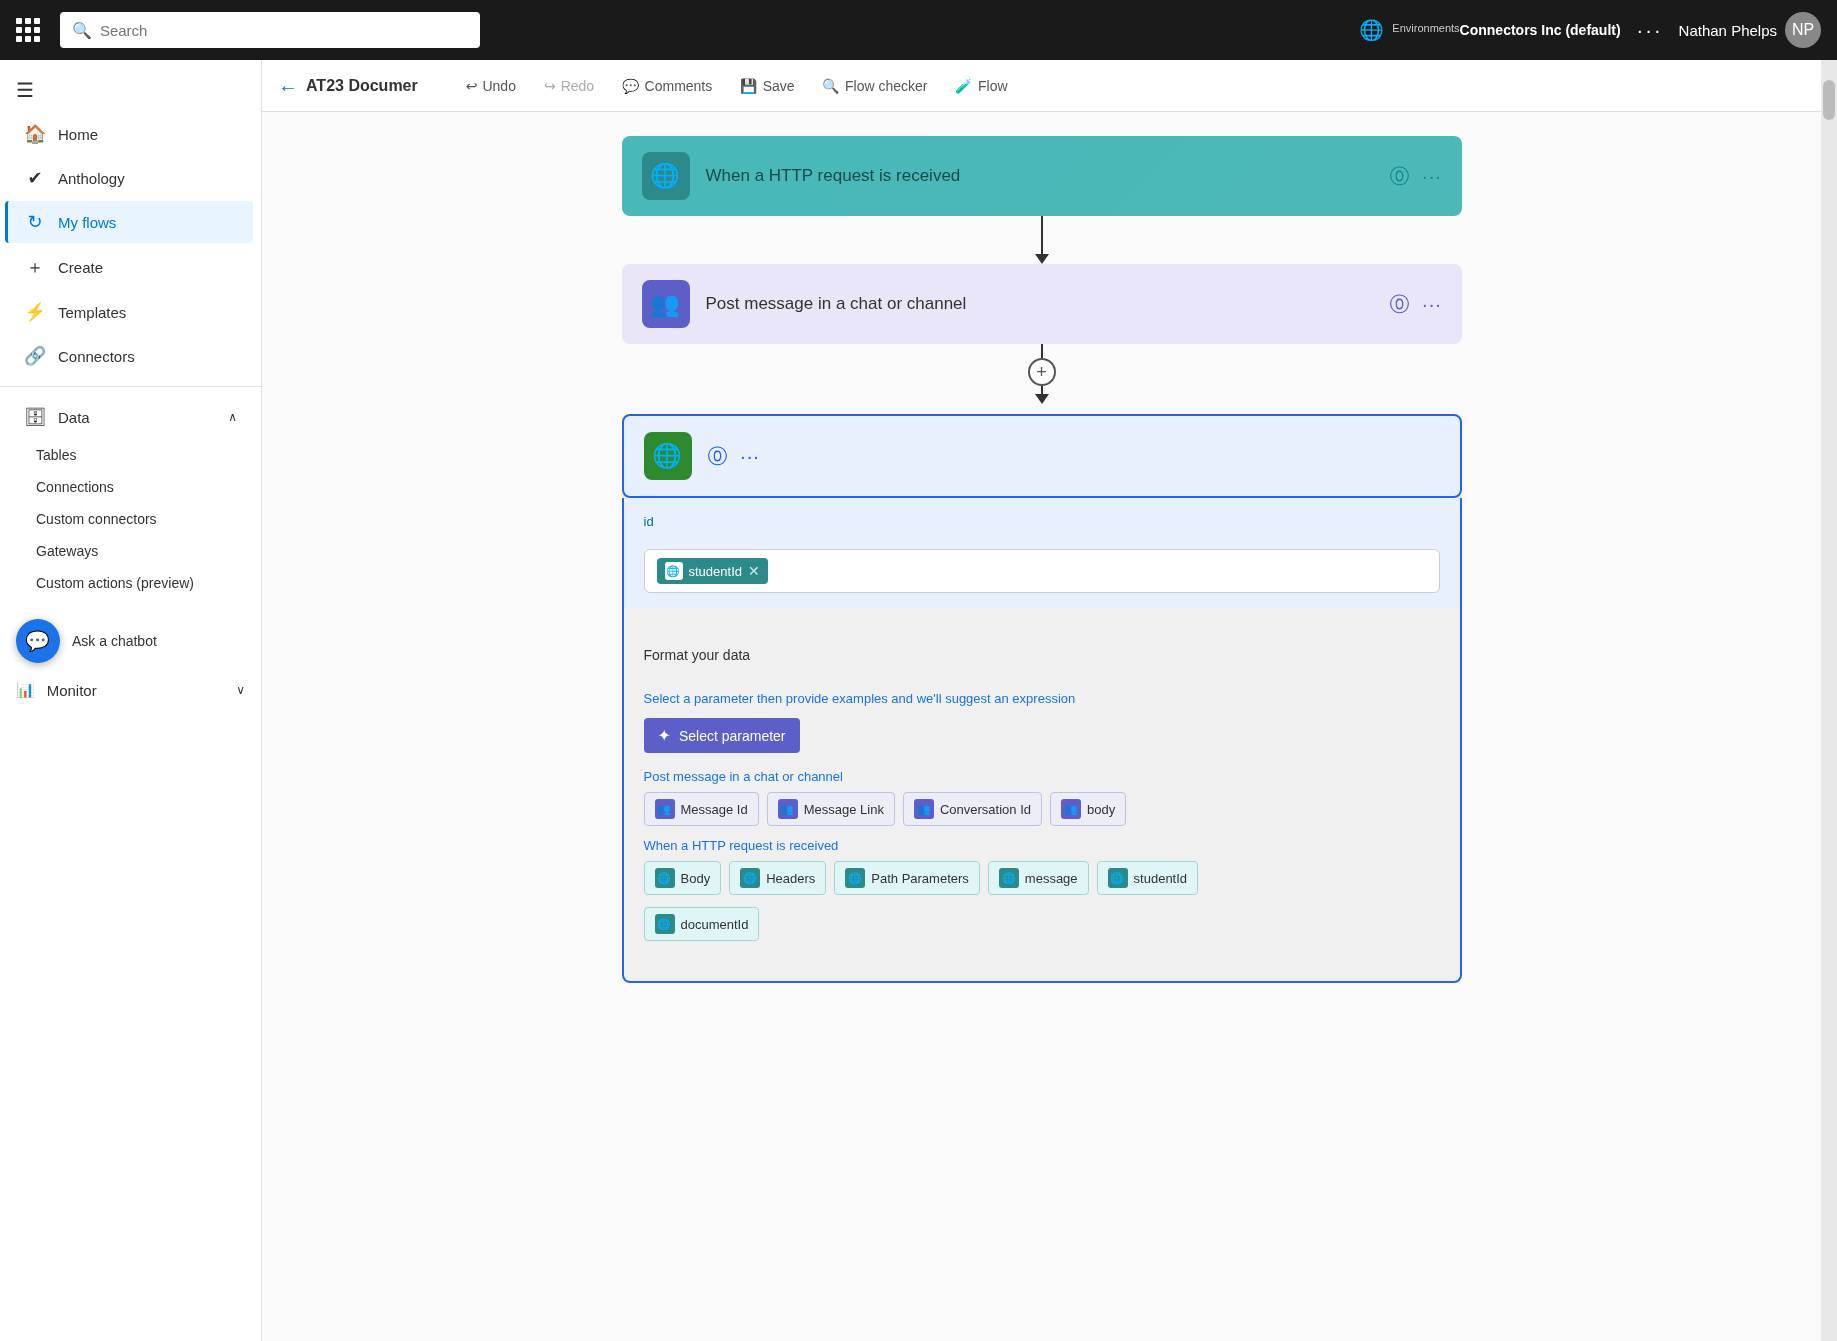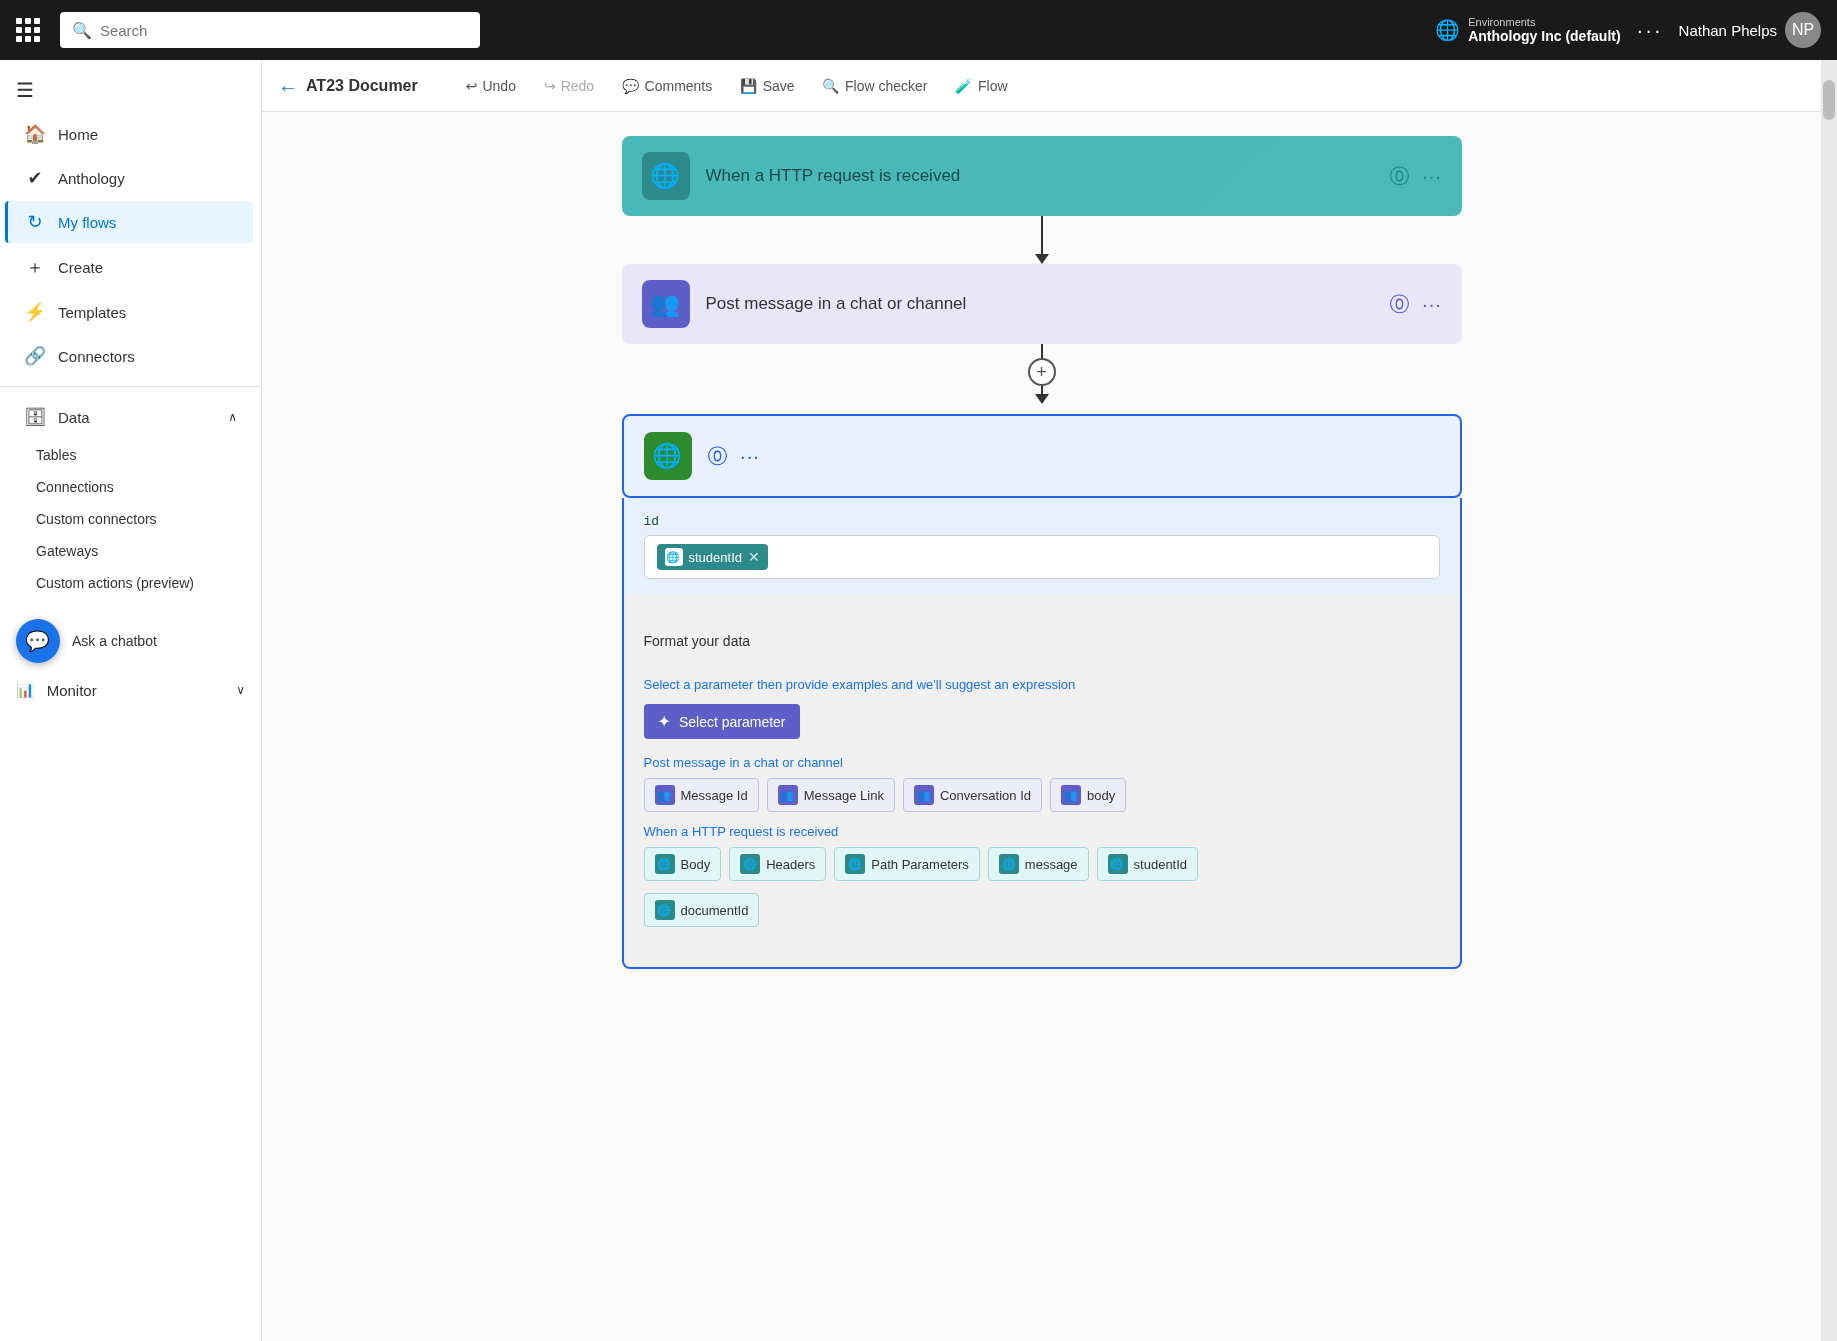--- a/index.html
+++ b/index.html
@@ -45,21 +45,21 @@
     }
     .nav-right {
       margin-left: auto;
       display: flex;
       align-items: center;
       gap: 16px;
       color: white;
     }
     .env-info { display: flex; align-items: center; gap: 8px; }
     .env-info .globe { font-size: 20px; color: white; }
-    .env-text { display: flex; flex-direction: column; }
+    .env-text { display: flex; flex-direction: row; }
     .env-label { font-size: 11px; color: #ccc; }
     .env-name { font-size: 14px; font-weight: 600; color: white; }
     .nav-dots { font-size: 20px; color: white; letter-spacing: 2px; cursor: pointer; }
     .nav-user { display: flex; align-items: center; gap: 8px; color: white; font-size: 15px; }
     .avatar { width: 36px; height: 36px; border-radius: 50%; background: #888; overflow: hidden; display: flex; align-items: center; justify-content: center; font-size: 16px; color: white; }
 
     
     .main-layout {
       display: flex;
       height: calc(1341px - 60px);
@@ -316,23 +316,22 @@
     
     .node-expanded-body {
       background: #e8f0fe;
       padding: 16px 20px;
       border-left: 2px solid #2563eb;
       border-right: 2px solid #2563eb;
     }
 
     .field-label {
       font-size: 13px;
-      color: #14532d;
-      margin-bottom: 6px;
-      font-family: Liberation Mono, monospace;
+      color: #0369a1;
+      margin-bottom: 20px;
     }
 
     .field-input {
       background: white;
       border: 1px solid #ccc;
       border-radius: 6px;
       padding: 8px 12px;
       display: flex;
       align-items: center;
       gap: 8px;
@@ -490,21 +489,21 @@
   </div>
   <div class="search-bar">
     <span>🔍</span>
     <input type="text" placeholder="Search" style="">
   </div>
   <div class="nav-right">
     <div class="env-info">
       <span class="globe">🌐</span>
       <div class="env-text">
         <span class="env-label">Environments</span>
-        <span class="env-name">Anthology Inc (default)</span>
+        <span class="env-name">Connectors Inc (default)</span>
       </div>
     </div>
     <span class="nav-dots">···</span>
     <div class="nav-user">
       <span>Nathan Phelps</span>
       <div class="avatar">NP</div>
     </div>
   </div>
 </div>
 

